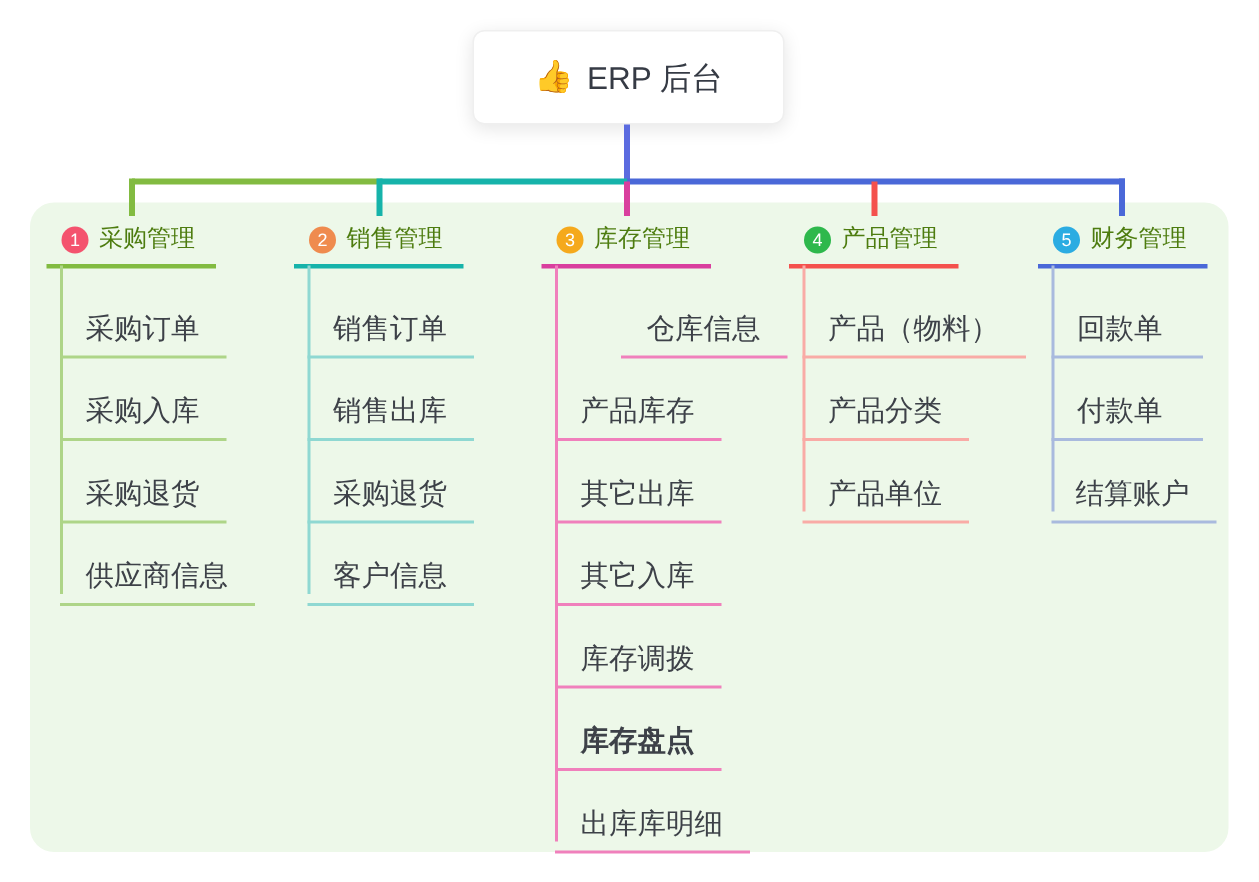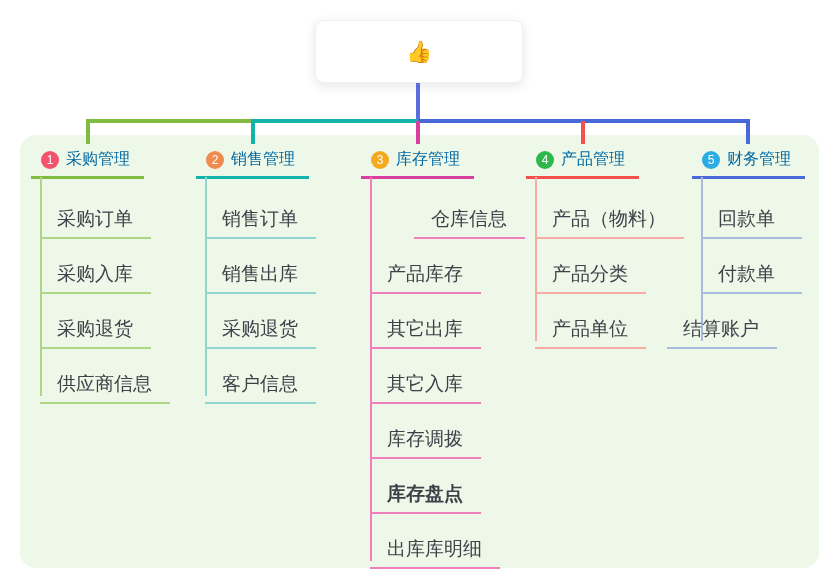--- a/index.html
+++ b/index.html
@@ -32,37 +32,38 @@
   
   .branch-header{
     display:flex;align-items:center;gap:7px;height:21px;
     cursor:default;white-space:nowrap;
   }
   .badge{
     width:18px;height:18px;border-radius:50%;
     display:flex;align-items:center;justify-content:center;
     color:#ffffff;font-size:12px;font-weight:500;flex:0 0 auto;
   }
-  .branch-label{font-size:16px;font-weight:500;color:#0369a1;}
+  .branch-label{font-size:16px;font-weight:500;color:#4d7c0f;}
   .branch-underline{height:3px;}
   .branch-vline{width:2px;}
   .branch-item{
     font-size:19px;color:#3d4148;white-space:nowrap;
     padding:0 18px 5px 17px;min-width:66px;
     border-bottom:2px solid transparent;
     box-sizing:content-box;
   }
 </style>
 </head>
 <body>
 
 <div class="abs map-container"></div>
 
 <div class="abs root-node">
   <span class="root-emoji">👍</span>
+  <span>ERP 后台</span>
 </div>
 
 <div class="abs stem" id="stem" style="background: rgb(91, 107, 224);"></div>
 
 <div id="dynamic-layer">
     <div class="abs hline" style="left: 88px; width: 165px; background: rgb(130, 187, 65);"></div>
     <div class="abs hline" style="left: 253px; width: 165px; background: rgb(22, 179, 170);"></div>
     <div class="abs hline" style="left: 418px; width: 332px; background: rgb(74, 104, 216);"></div>
     <div class="abs vdrop" style="left: 86px; top: 119px; height: 25px; background: rgb(130, 187, 65);"></div>
     <div class="abs vdrop" style="left: 251px; top: 119px; height: 25px; background: rgb(22, 179, 170);"></div>
@@ -112,14 +113,14 @@
     <div class="abs branch-item" style="left: 535px; top: 261px; border-bottom-color: rgb(249, 171, 166);">产品分类</div>
     <div class="abs branch-item" style="left: 535px; top: 316px; border-bottom-color: rgb(249, 171, 166);">产品单位</div>
     <div class="abs branch-header" style="left: 702px; top: 149px;">
       <span class="badge" style="background: rgb(43, 172, 226);">5</span>
       <span class="branch-label">财务管理</span>
     </div>
     <div class="abs branch-underline" style="left: 692px; top: 176px; width: 113px; background: rgb(74, 104, 216);"></div>
     <div class="abs branch-vline" style="left: 701px; top: 177px; height: 164px; background: rgb(169, 186, 222);"></div>
     <div class="abs branch-item" style="left: 701px; top: 206px; border-bottom-color: rgb(169, 186, 222);">回款单</div>
     <div class="abs branch-item" style="left: 701px; top: 261px; border-bottom-color: rgb(169, 186, 222);">付款单</div>
-    <div class="abs branch-item" style="left: 667px; top: 316px; border-bottom-color: rgb(169, 186, 222); padding-left: 16px;">结算账户</div>
+    <div class="abs branch-item" style="left: 701px; top: 316px; border-bottom-color: rgb(169, 186, 222); padding-left: 16px;">结算账户</div>
   </div>
 
 </body></html>

